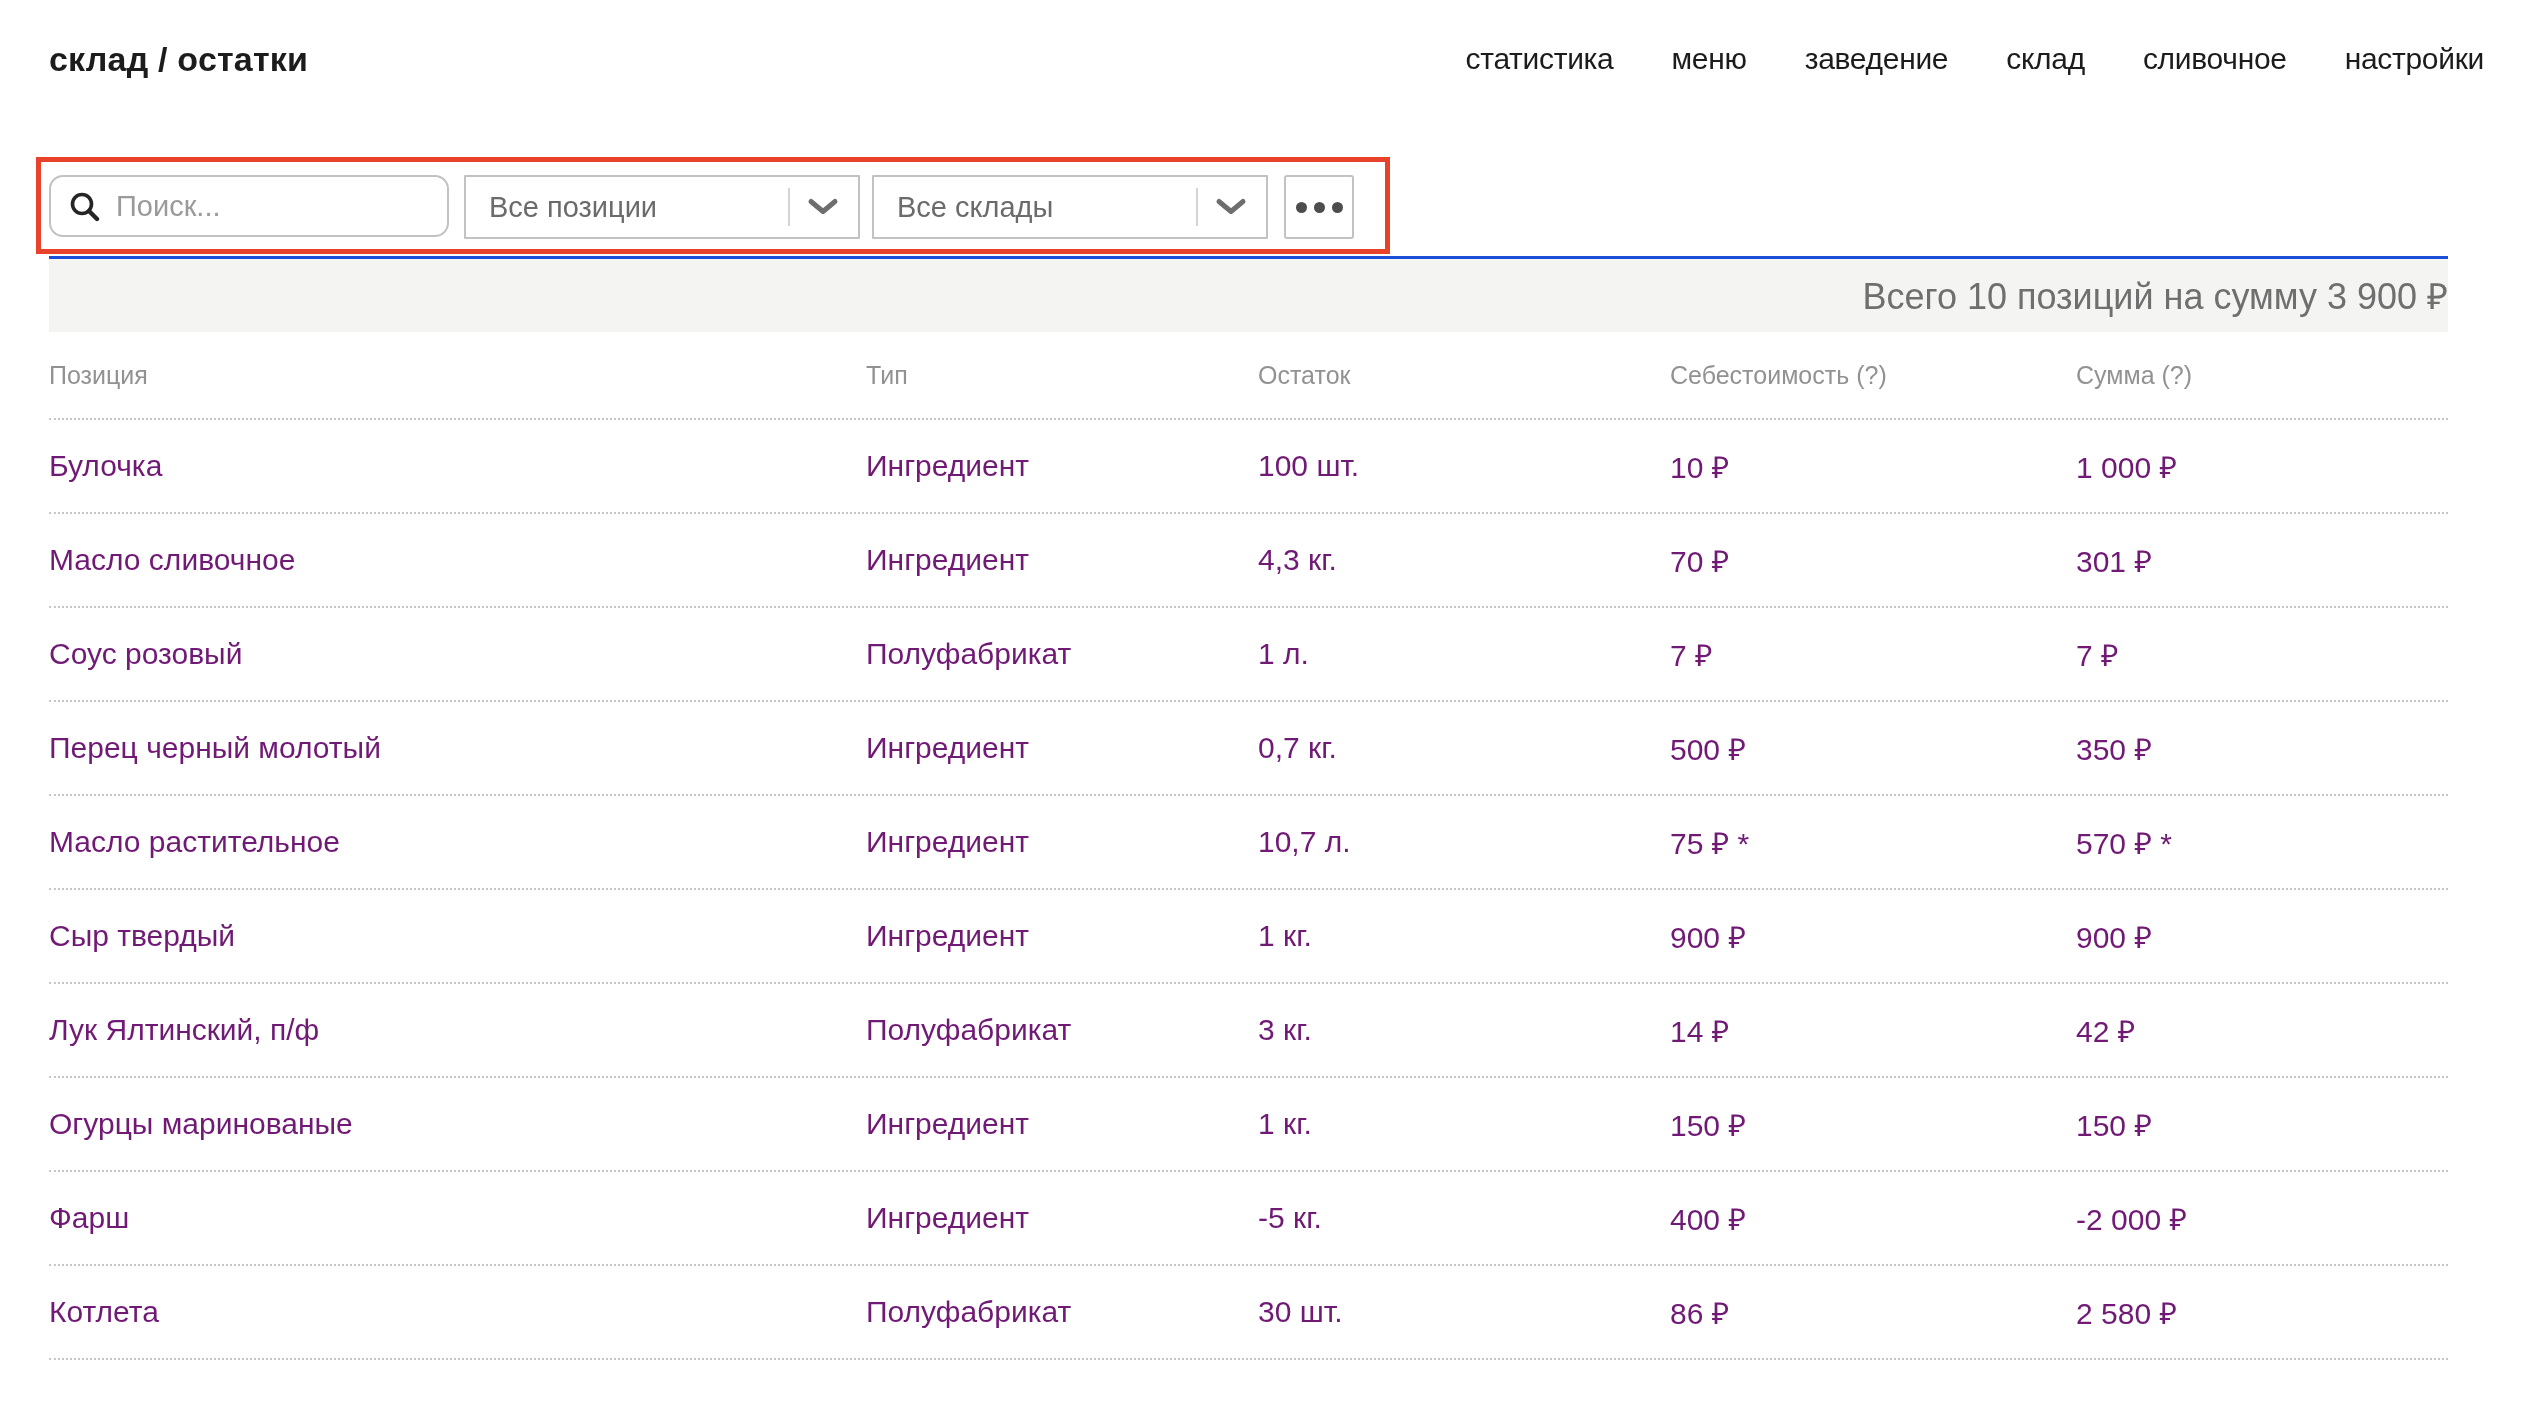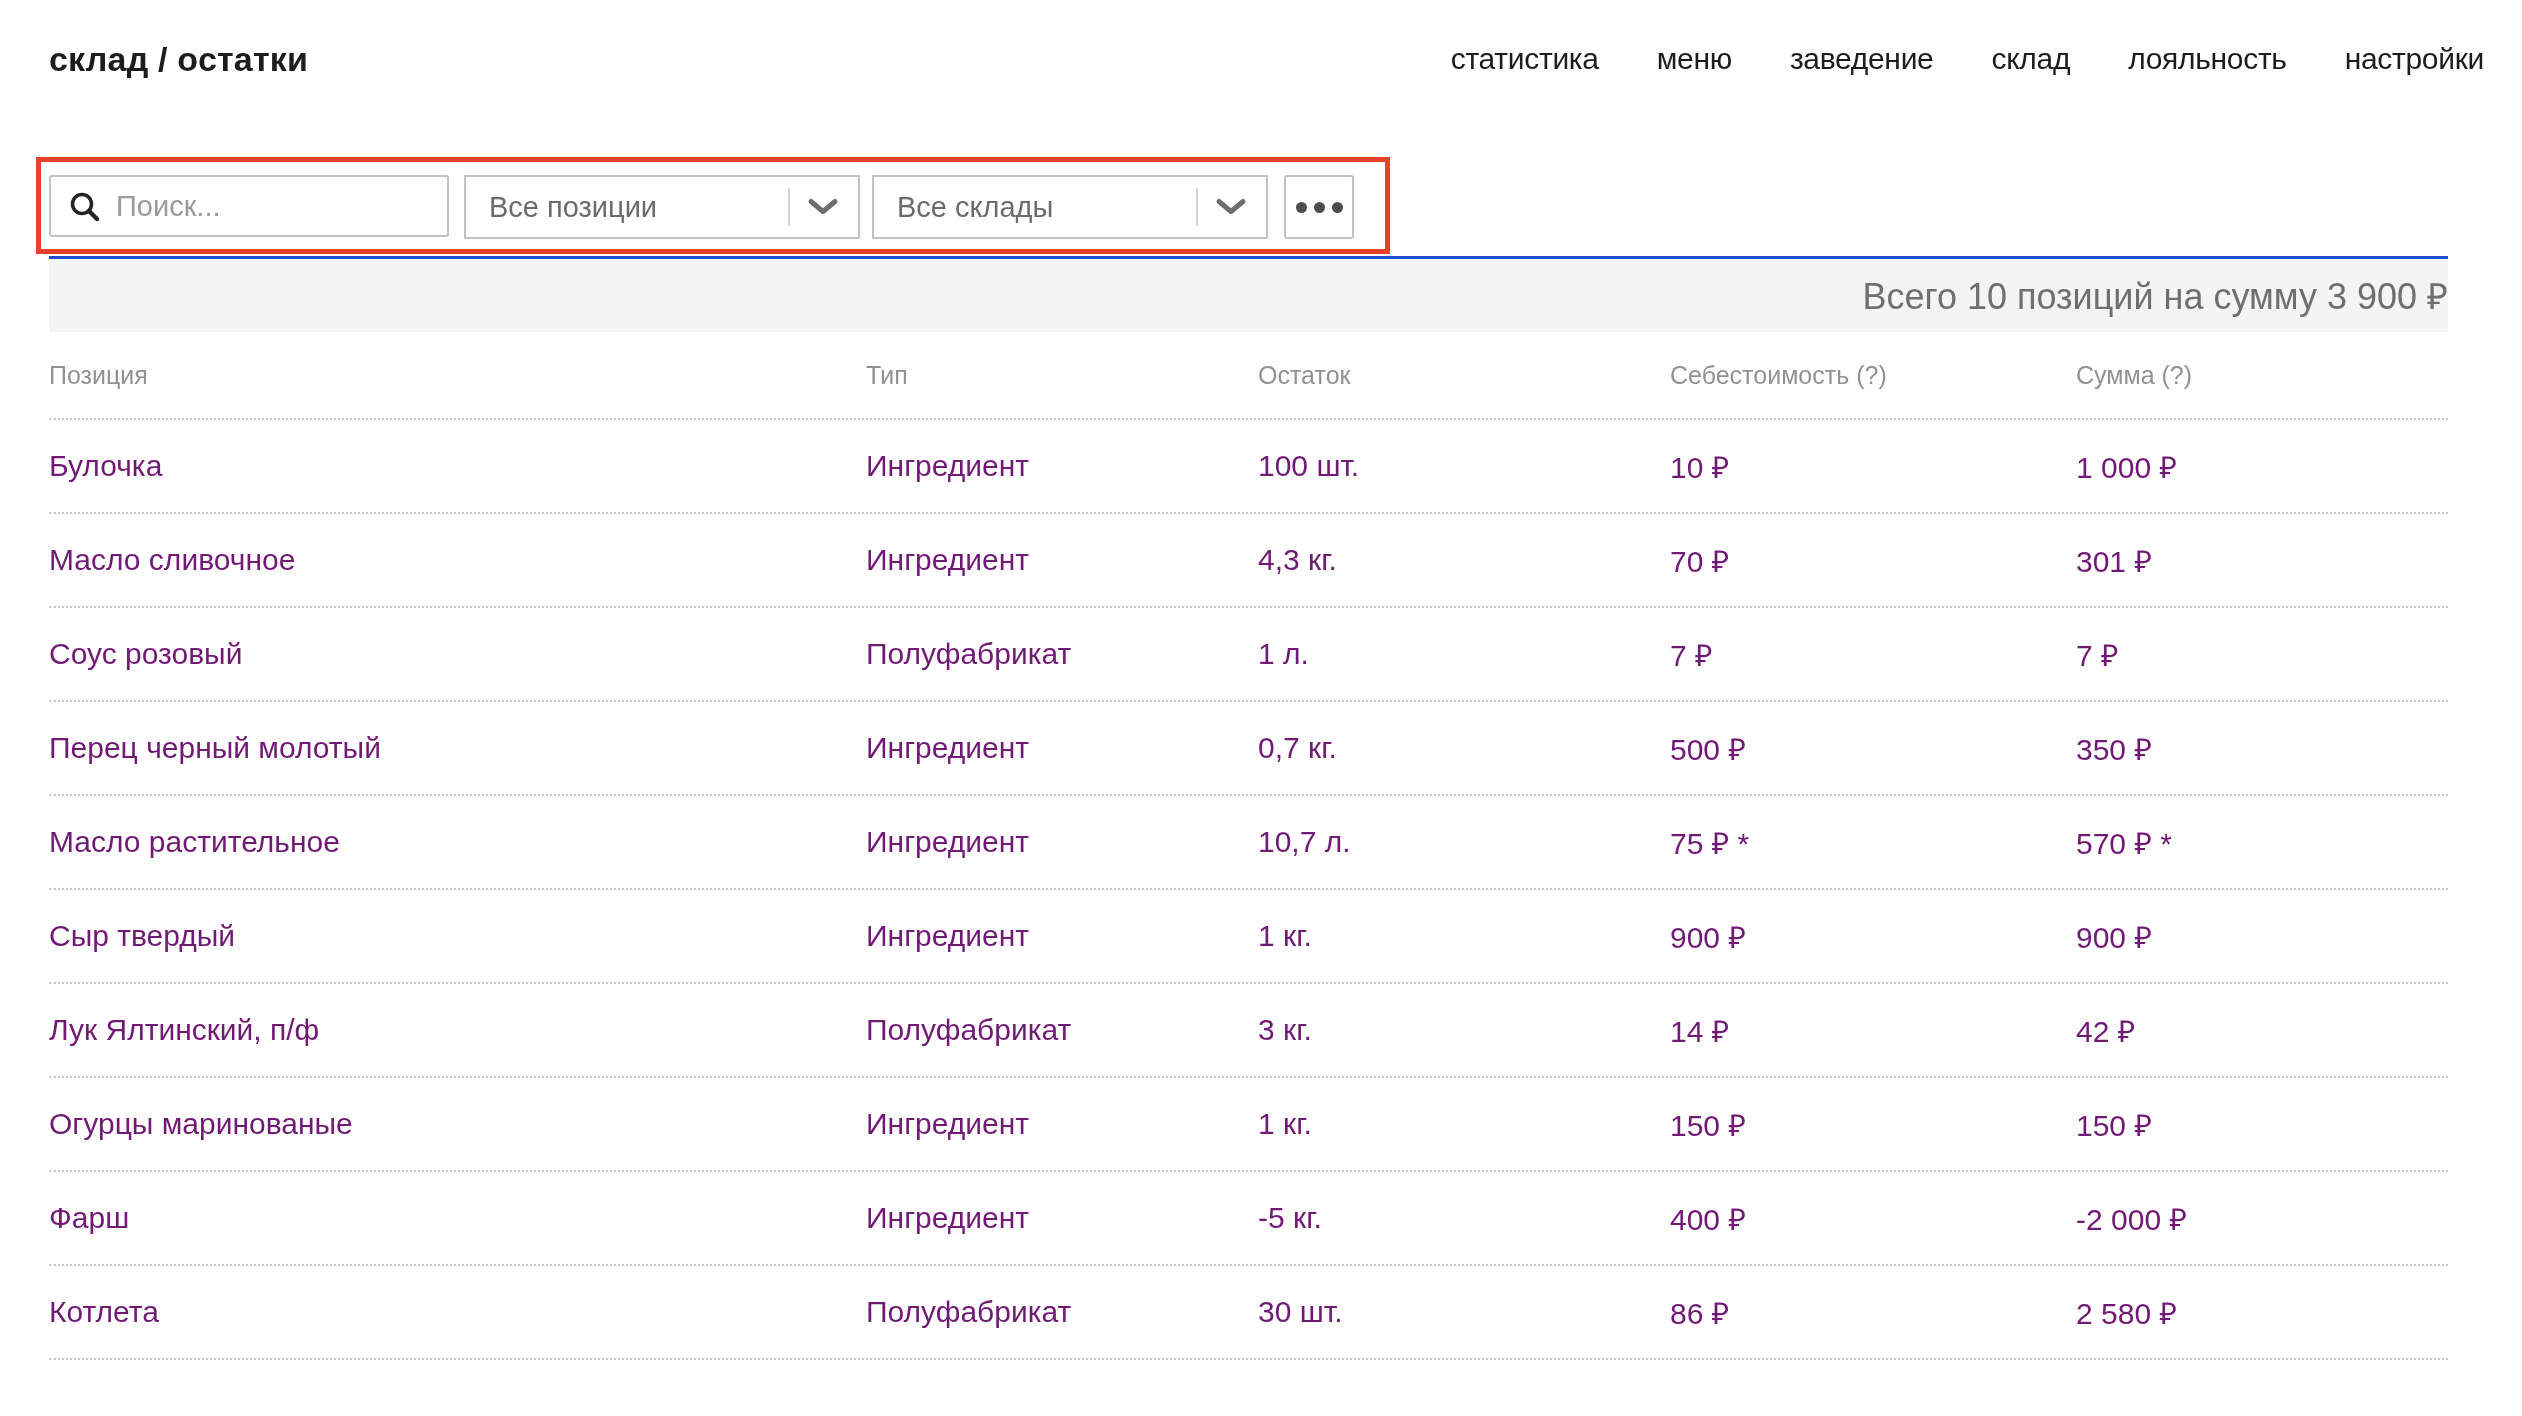--- a/index.html
+++ b/index.html
@@ -31,21 +31,21 @@
   
   .annotation-box {
     position: absolute; left: 36px; top: 157px;
     width: 1354px; height: 97px;
     border: 5px solid #e8432a;
     pointer-events: none;
   }
   .search-box {
     position: absolute; left: 49px; top: 175px;
     width: 400px; height: 62px;
-    border: 2px solid #c2c2c2; border-radius: 3px;
+    border: 2px solid #c2c2c2; border-radius: 14px;
     background: #fff;
     display: flex; align-items: center;
     padding-left: 18px;
   }
   .search-box svg { flex: 0 0 auto; }
   .search-box input {
     border: none; outline: none;
     margin-left: 16px; width: 300px;
     font-family: "Liberation Sans", sans-serif;
     font-size: 29px; color: #3d3d3d; background: transparent;
@@ -114,21 +114,21 @@
 <body>
 
 <div id="app">
 
   <div class="page-title">склад / остатки</div>
   <nav class="top-nav">
     <a>статистика</a>
     <a>меню</a>
     <a>заведение</a>
     <a>склад</a>
-    <a>лояльность</a>
+    <a>сливочное</a>
     <a>настройки</a>
   </nav>
 
   <div class="annotation-box"></div>
 
   <div class="search-box">
     <svg width="31" height="31" viewBox="0 0 31 31">
       <circle cx="13" cy="13" r="9.5" fill="none" stroke="#252525" stroke-width="3.6"></circle>
       <line x1="20" y1="20" x2="28" y2="28" stroke="#252525" stroke-width="4.4" stroke-linecap="round"></line>
     </svg>

